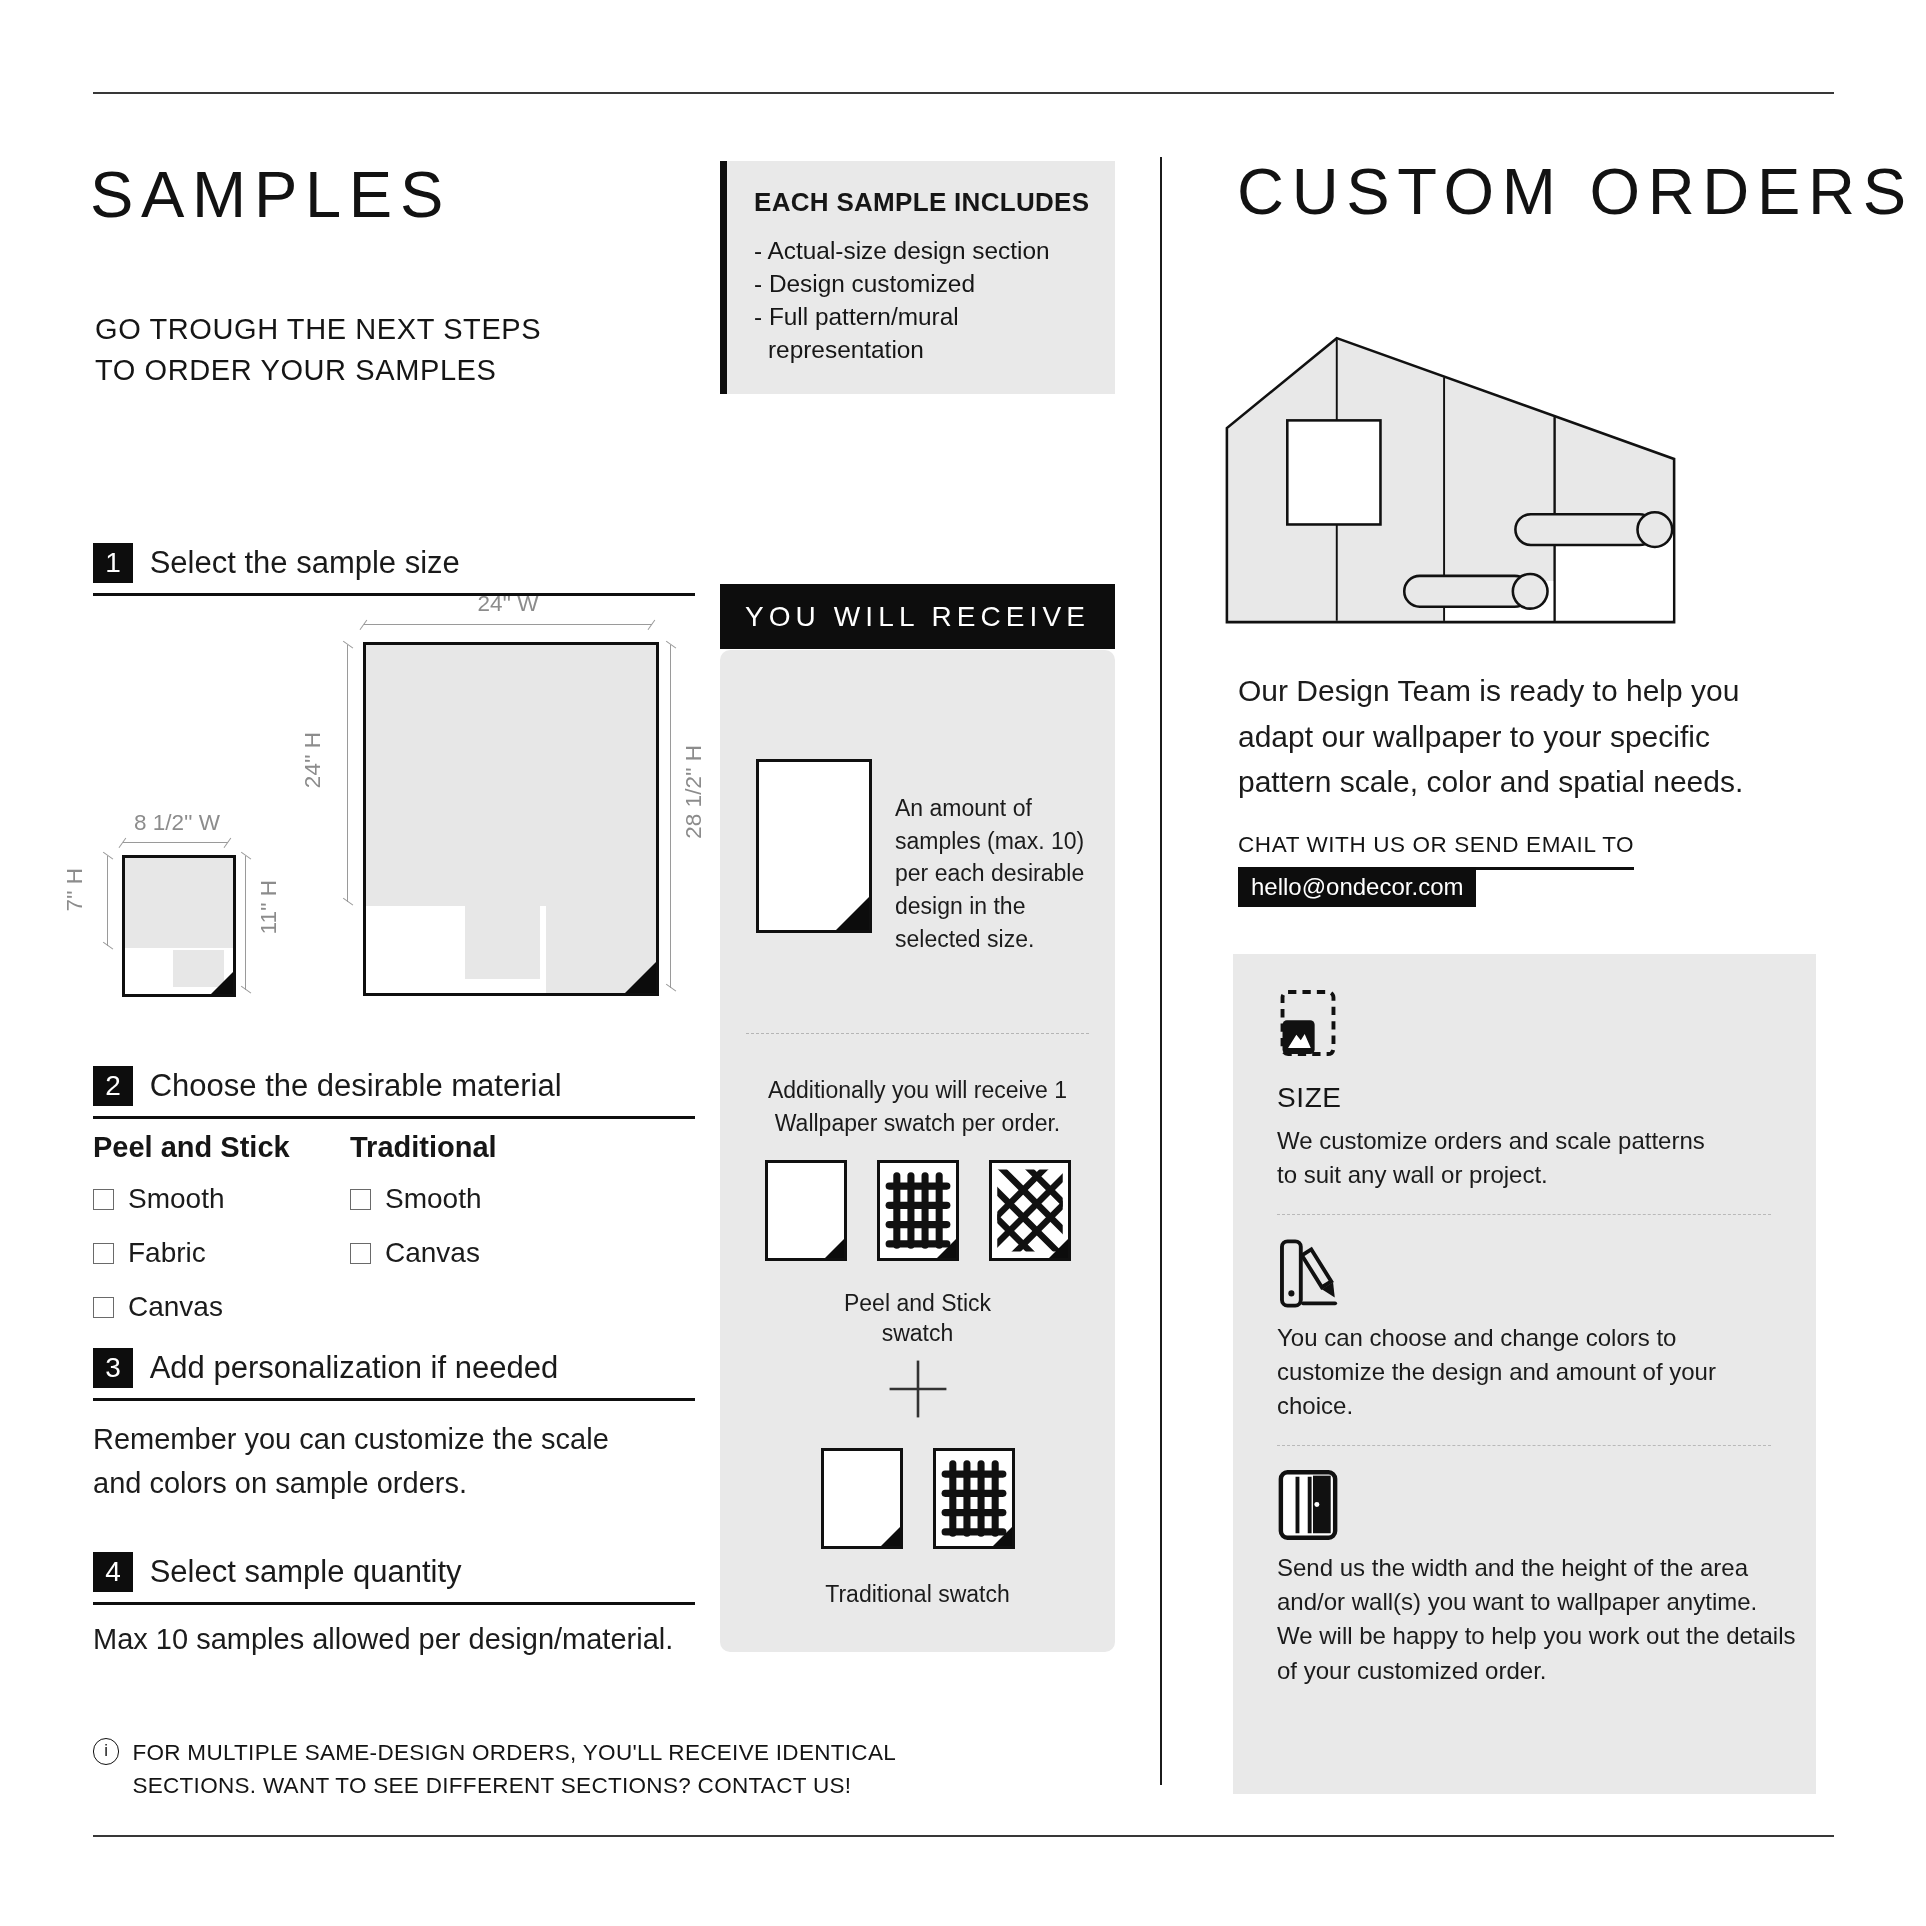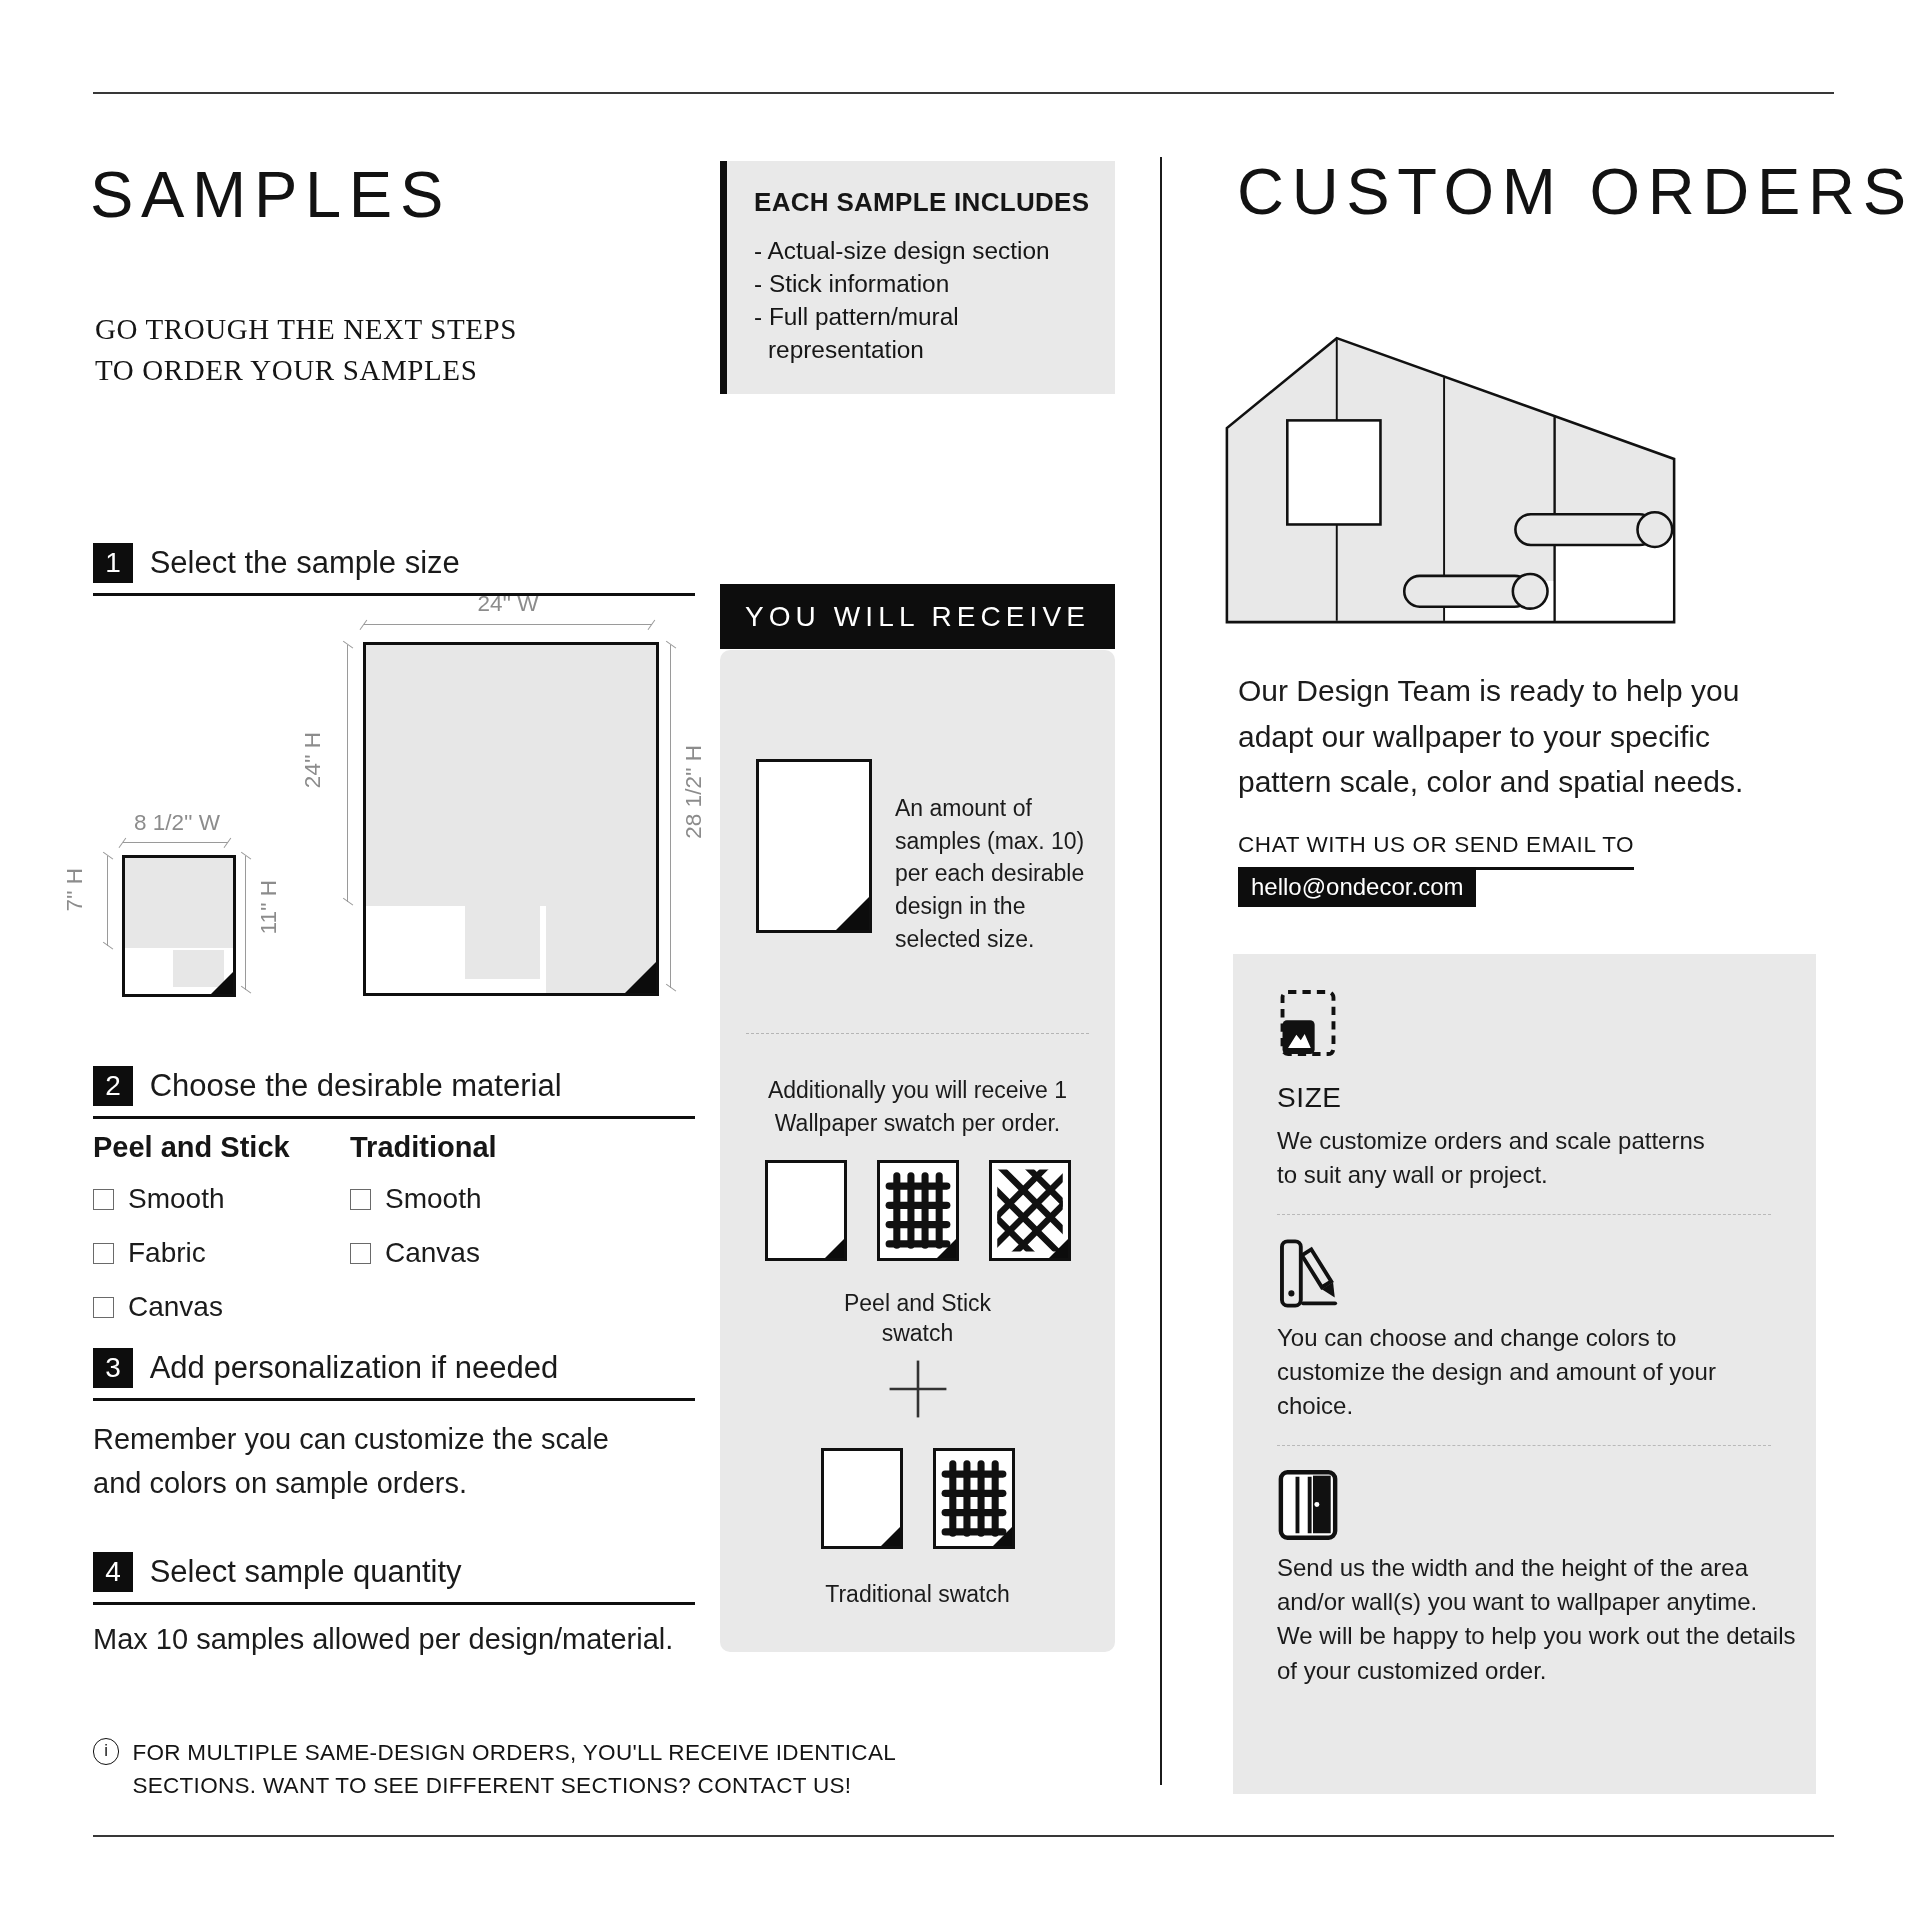--- a/index.html
+++ b/index.html
@@ -7,21 +7,21 @@
         font-family:"Liberation Sans","DejaVu Sans",sans-serif;color:#161616;overflow:hidden;}
   .rule{position:absolute;left:93px;width:1741px;height:1.9px;background:#383838;}
   .rule.top{top:92px;} .rule.bottom{top:1835px;}
   .vdivider{position:absolute;left:1160px;top:157px;width:1.9px;height:1628px;background:#1b1b1b;}
 
   
   .h-big{position:absolute;margin:0;font-size:65px;font-weight:400;letter-spacing:7.7px;color:#121212;white-space:nowrap;}
   .h-samples{left:90px;top:157px;}
   .h-custom{left:1237px;top:154px;}
   .sub{position:absolute;left:95px;top:309px;font-size:29px;line-height:1.42;letter-spacing:0.6px;color:#151515;}
-  .sub span{display:block;font-family:Liberation Serif, serif;}
+  .sub span{display:block;}
 
   
   .includes{position:absolute;left:720px;top:161px;width:395px;box-sizing:border-box;
             background:#e9e9e9;border-left:7px solid #0d0d0d;padding:26px 24.4px 28px 27px;}
   .inc-title{font-size:26px;font-weight:700;letter-spacing:0.3px;margin-bottom:16.7px;}
   .inc-item{font-size:24.4px;line-height:1.35;padding-left:14px;text-indent:-14px;}
   .inc-item::before{content:"- ";}
   .inc-item .wrapped{display:inline;}
 
   
@@ -209,21 +209,21 @@
   <div class="step-body sb4">Max 10 samples allowed per design/material.</div>
 
   <div class="note">
     <span class="info-ic"></span>
     <span class="note-text">FOR MULTIPLE SAME-DESIGN ORDERS, YOU'LL RECEIVE IDENTICAL SECTIONS. WANT TO SEE DIFFERENT SECTIONS? CONTACT US!</span>
   </div>
 
   <div class="includes">
     <div class="inc-title">EACH SAMPLE INCLUDES</div>
     <div class="inc-item"><span class="wrapped">Actual-size design section</span></div>
-    <div class="inc-item"><span class="wrapped">Stick information</span></div>
+    <div class="inc-item"><span class="wrapped">Design customized</span></div>
     <div class="inc-item" style="max-width:276px;"><span class="wrapped">Full pattern/mural representation</span></div>
   </div>
 
   <div class="receive-bar">YOU WILL RECEIVE</div>
 
   <div class="receive-panel">
     <div class="sample-row">
       <div class="paper big">
         <div class="fold"></div>
       </div>

